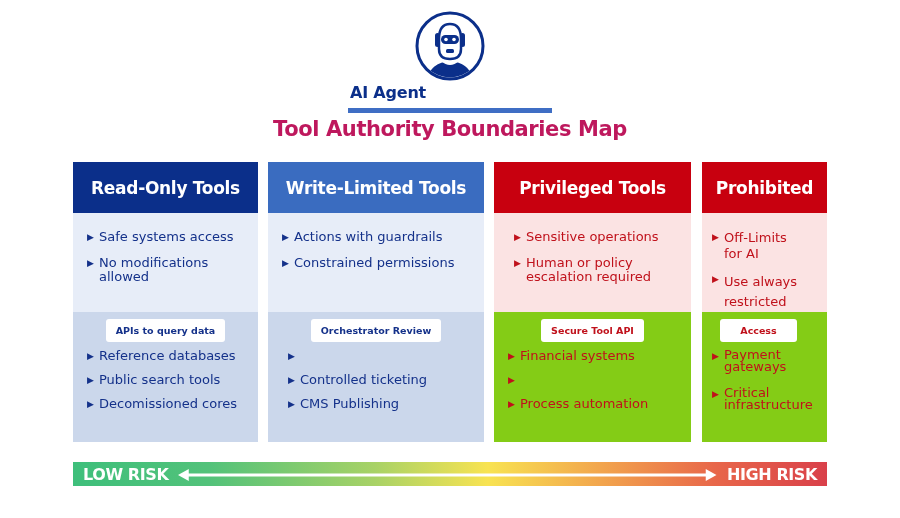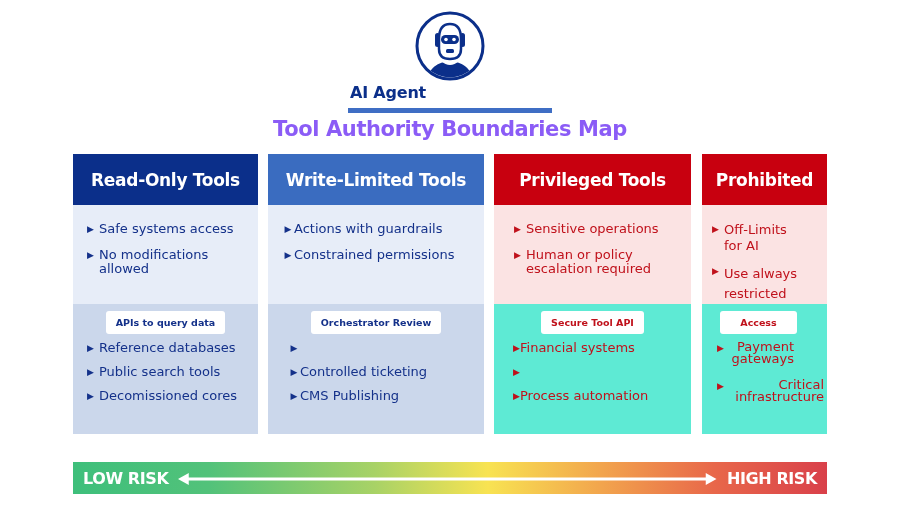--- a/index.html
+++ b/index.html
@@ -3,47 +3,47 @@
 <meta charset="utf-8">
 <style>
   * { box-sizing: border-box; margin: 0; padding: 0; }
   html, body { width: 900px; height: 518px; background: #ffffff; overflow: hidden; }
   body { position: relative; font-family: "DejaVu Sans", "Liberation Sans", sans-serif; }
   .avatar { position: absolute; left: 415px; top: 11px; width: 70px; height: 70px; }
   .agent-label { position: absolute; left: 350px; top: 83px; width: 200px; 
     font-weight: bold; font-size: 16px; color: #0b2f8a; letter-spacing: -0.2px; }
   .title-rule { position: absolute; left: 348px; top: 108px; width: 204px; height: 5px; background: #3f6ec4; }
   .page-title { position: absolute; left: 150px; top: 117px; width: 600px; text-align: center;
-    font-weight: bold; font-size: 21px; color: #8b5cf6; letter-spacing: -0.4px; }
-
-  .col { position: absolute; top: 154px; }
+    font-weight: bold; font-size: 21px; color: #be185d; letter-spacing: -0.4px; }
+
+  .col { position: absolute; top: 162px; }
   .col-header { height: 51px; display: flex; align-items: center; justify-content: center;
     color: #ffffff; font-weight: bold; font-size: 17px; letter-spacing: -0.3px; white-space: nowrap; }
   .col-upper { height: 99px; padding: 17px 0 0 14px; }
   .col-lower { height: 130px; padding: 7px 0 0 14px; }
 
   .item { display: flex; align-items: flex-start; font-size: 13px; line-height: 14px; margin-bottom: 12px; }
   .item .tri { font-size: 9px; width: 12px; flex: 0 0 12px; line-height: 14px; }
   .lower-item { margin-bottom: 10px; }
 
   .pill-wrap { display: flex; justify-content: center; margin-bottom: 7px; padding-right: 14px; }
   .pill { background: #ffffff; border-radius: 3px; font-size: 9.5px; font-weight: bold;
     padding: 6px 10px; line-height: 11px; }
 
   
   .c-blue .col-upper { background: #e7edf8; }
   .c-blue .col-lower { background: #cbd7eb; }
   .c-blue .item, .c-blue .pill { color: #14318a; }
 
   
   .c-red .col-upper { background: #fbe3e3; }
-  .c-red .col-lower { background: #5eead4; text-align: right; }
+  .c-red .col-lower { background: #84cc16; }
   .c-red .item, .c-red .pill { color: #c0111b; }
 
-  .risk-bar { position: absolute; left: 73px; top: 462px; width: 754px; height: 32px;
+  .risk-bar { position: absolute; left: 73px; top: 462px; width: 754px; height: 24px;
     background: linear-gradient(90deg, #3ebf7b 0%, #52c27a 18%, #a8d266 40%, #f8e352 55%, #f2a54d 70%, #e8674a 85%, #d9404a 100%);
     display: flex; align-items: center; justify-content: space-between; padding: 0 10px; }
   .risk-label { color: #ffffff; font-weight: bold; font-size: 16px; letter-spacing: -0.4px; }
   .risk-arrow { flex: 1; margin: 0 10px; height: 14px; position: relative; }
 </style>
 </head>
 <body>
 
 <div class="avatar">
   <svg width="70" height="70" viewBox="0 0 70 70">
@@ -92,21 +92,21 @@
         <span class="tri">▶</span>
         <span>Public search tools</span>
       </div>
     <div class="item lower-item">
         <span class="tri">▶</span>
         <span>Decomissioned cores</span>
       </div>
   </div>
 </div>
 
-<div class="col c-blue" style="left:268px; width:216px;text-align:center;">
+<div class="col c-blue" style="left:268px; width:216px;">
   <div class="col-header" style="background:#3a6cc0;">Write-Limited Tools</div>
   <div class="col-upper">
     <div class="item">
         <span class="tri">▶</span>
         <span>Actions with guardrails</span>
       </div>
     <div class="item">
         <span class="tri">▶</span>
         <span>Constrained permissions</span>
       </div>

